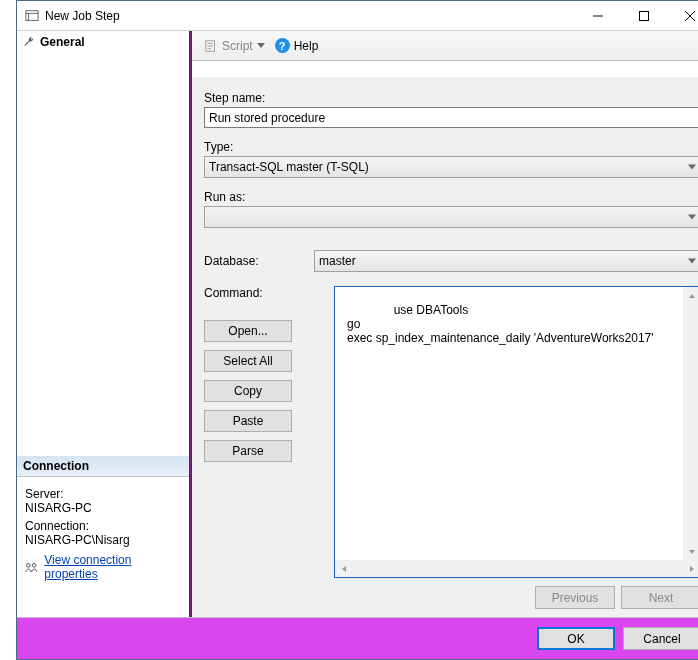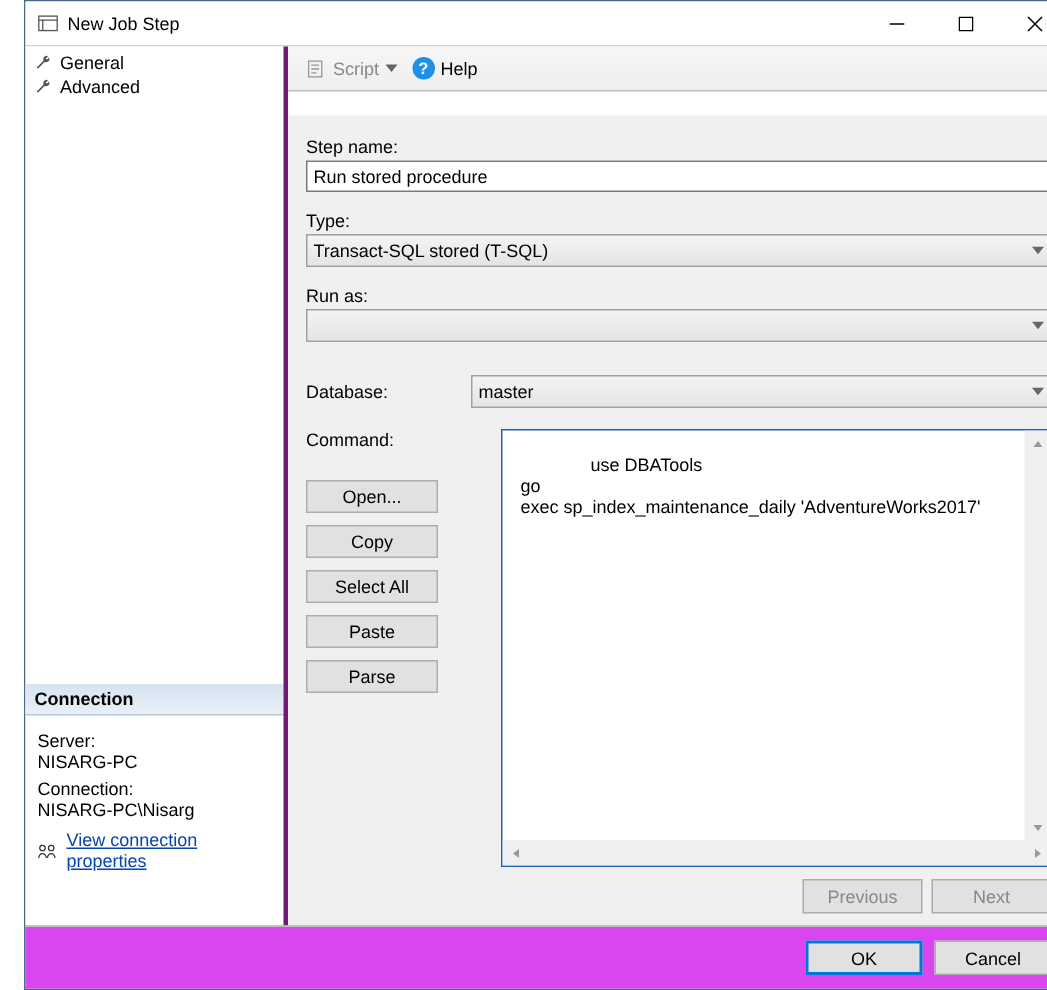--- a/index.html
+++ b/index.html
@@ -30,21 +30,21 @@
     width: 172px;
     background: #ffffff;
     display: flex; flex-direction: column;
   }
   .sidebar-header {
     background: linear-gradient(#d6e4f2, #e8eff7);
     border-bottom: 1px solid #b8c8d8;
     padding: 3px 6px;
     font-weight: bold;
   }
-  .page-list { padding: 3px 0 8px 6px; }
+  .page-list { padding: 3px 0 8px 6px; font-weight: bold; }
   .page-item { display: flex; align-items: center; gap: 5px; padding: 1px 0; cursor: pointer; }
   .page-item svg { width: 12px; height: 12px; }
   .sidebar-spacer { flex: 1; }
   .conn-section { }
   .conn-body { padding: 6px 8px; }
   .conn-label { margin-top: 4px; }
   .conn-value { margin-bottom: 4px; }
   .conn-link-row { display: flex; align-items: center; gap: 6px; margin-top: 6px; }
   .conn-link-row svg { width: 14px; height: 12px; }
   .link { color: #0645ad; text-decoration: underline; cursor: pointer; }
@@ -170,26 +170,20 @@
   </div>
 
   <div class="body-area">
     <div class="sidebar">
       <div class="page-list">
         <div class="page-item">
           <svg viewBox="0 0 16 16">
               <path d="M13 3a3 3 0 0 1-4 4L3 13l-1-1 6-6a3 3 0 0 1 4-4l-2 2 1 1 2-2z" fill="#555"></path>
             </svg>
           <span>General</span>
-        </div>
-        <div class="page-item">
-          <svg viewBox="0 0 16 16">
-              <path d="M13 3a3 3 0 0 1-4 4L3 13l-1-1 6-6a3 3 0 0 1 4-4l-2 2 1 1 2-2z" fill="#555"></path>
-            </svg>
-          <span>Advanced</span>
         </div>
       </div>
       <div class="sidebar-spacer"></div>
       <div class="conn-section">
         <div class="sidebar-header">Connection</div>
         <div class="conn-body">
           <div class="conn-label">Server:</div>
           <div class="conn-value">NISARG-PC</div>
           <div class="conn-label">Connection:</div>
           <div class="conn-value">NISARG-PC\Nisarg</div>
@@ -224,21 +218,21 @@
           <span>Help</span>
         </div>
       </div>
 
       <div class="content">
         <div class="fld-label">Step name:</div>
         <input class="text-input" value="Run stored procedure" style="">
 
         <div class="fld-label" style="margin-top:12px">Type:</div>
         <div class="combo">
-          <span>Transact-SQL stored (T-SQL)</span>
+          <span>Transact-SQL master (T-SQL)</span>
           <span class="arrow caret-down"></span>
         </div>
 
         <div class="fld-label" style="margin-top:12px">Run as:</div>
         <div class="combo">
           <span></span>
           <span class="arrow caret-down"></span>
         </div>
 
         <div class="db-row">
@@ -249,24 +243,24 @@
           </div>
         </div>
 
         <div class="cmd-area">
           <div class="cmd-left">
             <div class="cmd-label">Command:</div>
             <div class="cmd-btn">
                 <span>Open...</span>
               </div>
             <div class="cmd-btn">
+                <span>Select All</span>
+              </div>
+            <div class="cmd-btn">
                 <span>Copy</span>
-              </div>
-            <div class="cmd-btn">
-                <span>Select All</span>
               </div>
             <div class="cmd-btn">
                 <span>Paste</span>
               </div>
             <div class="cmd-btn">
                 <span>Parse</span>
               </div>
           </div>
           <div class="cmd-right">
             <div class="code-box">

